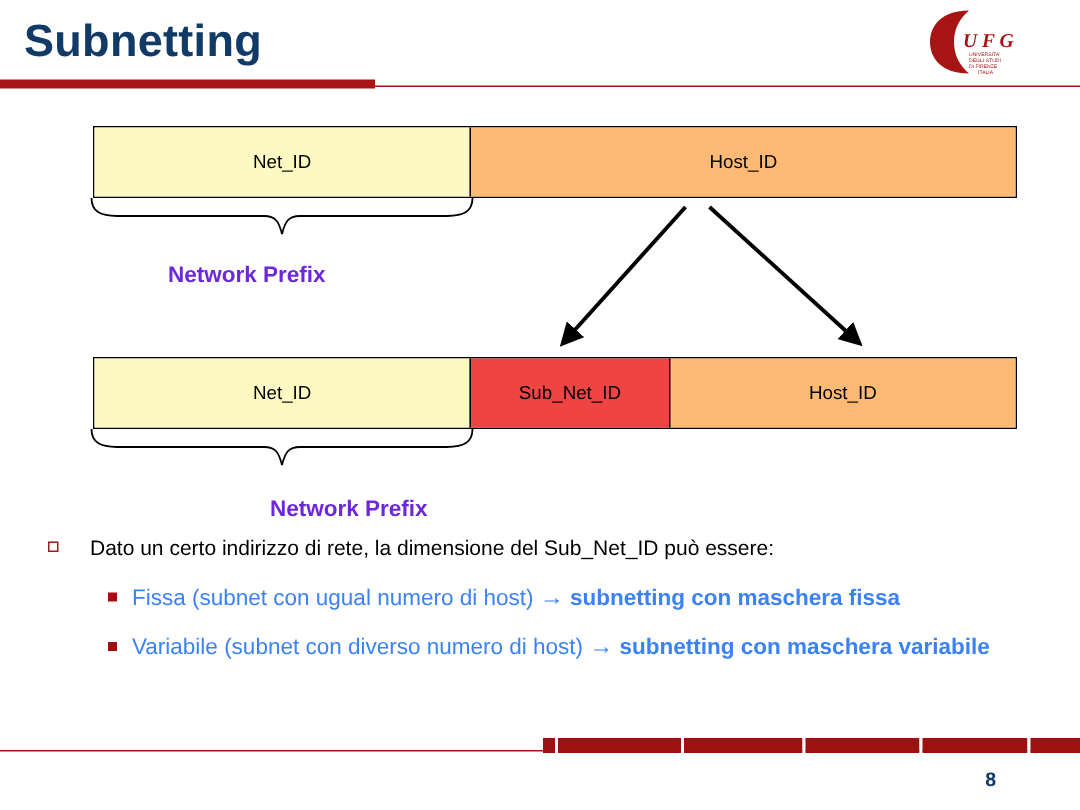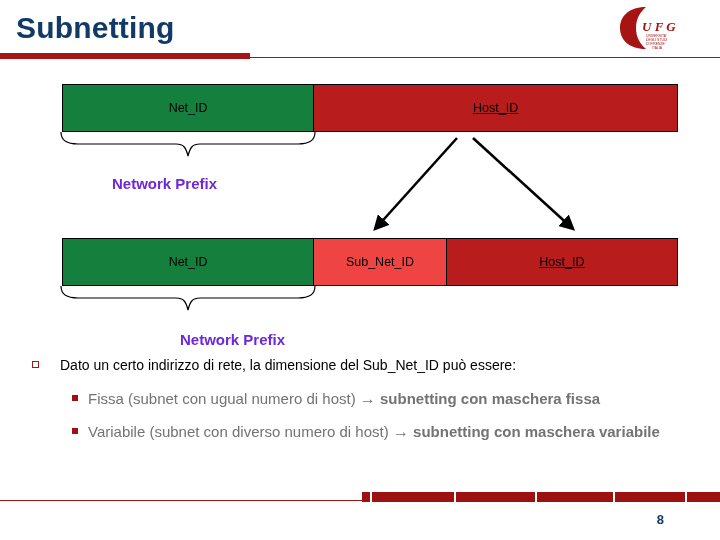--- a/index.html
+++ b/index.html
@@ -75,22 +75,22 @@
   .seg {
     box-sizing: border-box;
     display: flex;
     align-items: center;
     justify-content: center;
     font-size: 12.5px;
     color: #000000;
     white-space: nowrap;
   }
   .seg + .seg { border-left: 1px solid #000000; }
-  .seg.pink   { background: #15803d; }
-  .seg.orange { background: #b91c1c; text-decoration: underline; }
+  .seg.pink   { background: #fef9c3; }
+  .seg.orange { background: #fdba74; }
   .seg.yellow { background: #ef4444; }
 
   
   .row1 .seg.pink   { width: 251px; }
   .row1 .seg.orange { width: 365px; }
   
   .row2 .seg.pink   { width: 251px; }
   .row2 .seg.yellow { width: 133px; }
   .row2 .seg.orange { width: 232px; }
 
@@ -147,21 +147,21 @@
   }
   .sub-list {
     margin-top: 3px;
     padding-left: 48px;
   }
   .li2 {
     position: relative;
     padding-left: 18px;
     font-size: 15px;
     line-height: 19px;
-    color: #737373;
+    color: #3b82f6;
     margin-top: 14px;
   }
   .bullet-sq-solid {
     position: absolute;
     left: 2px;
     top: 6px;
     width: 6px;
     height: 6px;
     background: #a01010;
   }

